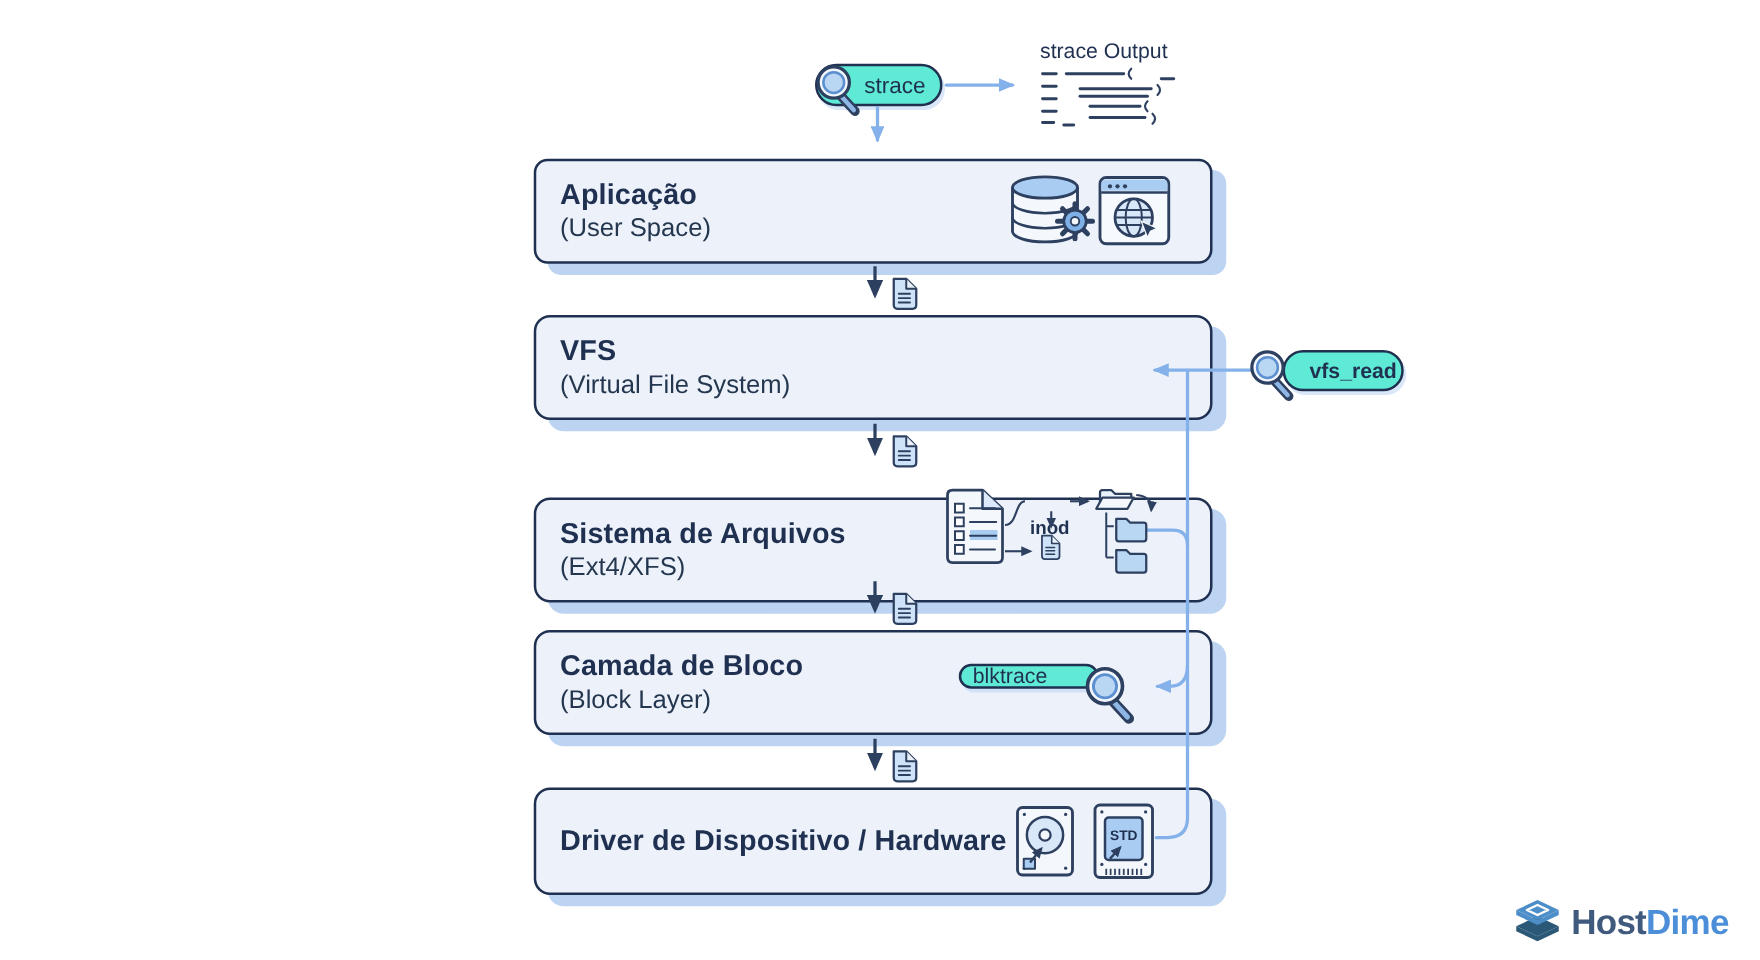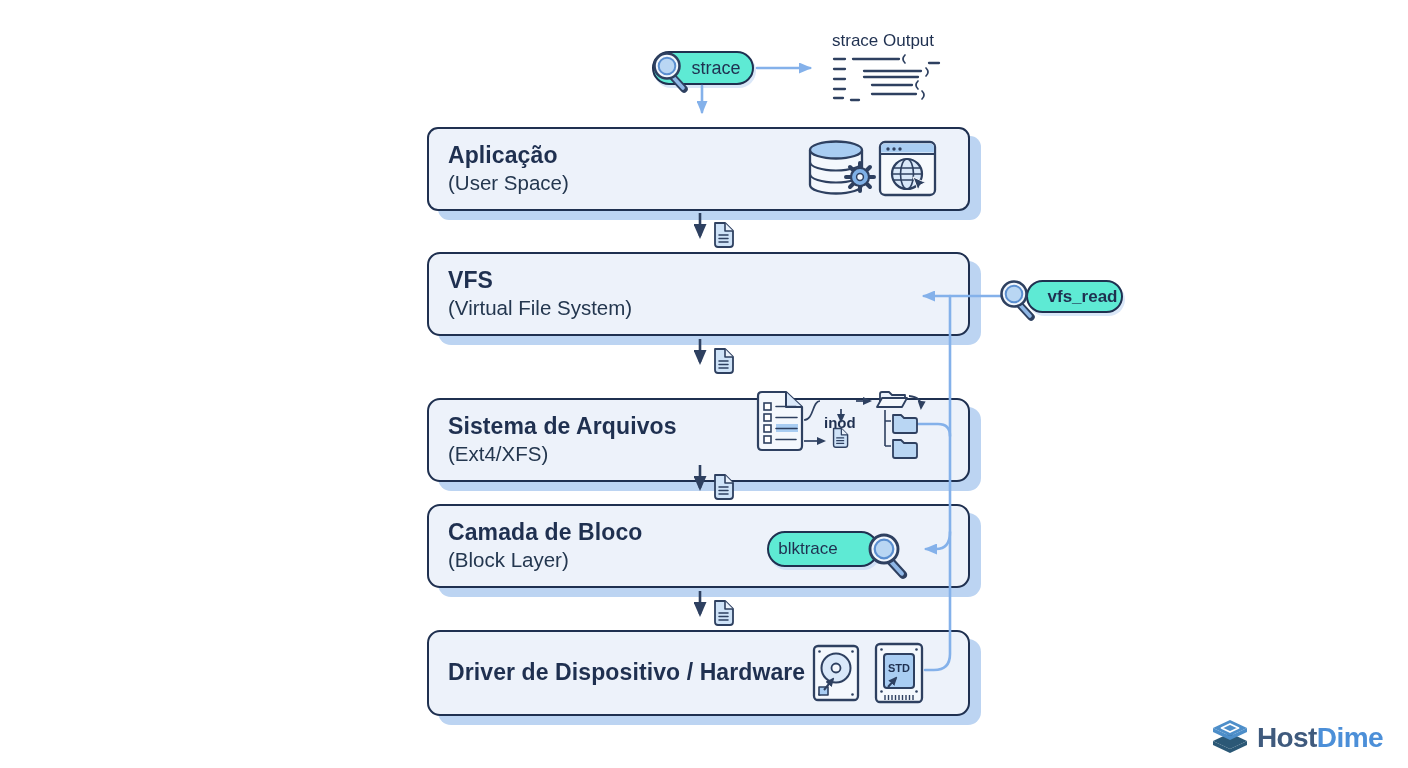--- a/index.html
+++ b/index.html
@@ -50,21 +50,21 @@
     <div class="t">Driver de Dispositivo / Hardware</div>
     <div class="s"></div>
   </div>
 
   <div class="pill" style="left:652px;top:51px;width:102px;height:34px;padding-left:26px;justify-content:center;">
     <span>strace</span>
   </div>
   <div class="pill" style="left:1026px;top:280px;width:97px;height:33px;padding-left:16px;justify-content:center;font-size:17px;font-weight:bold;">
     <span>vfs_read</span>
   </div>
-  <div class="pill" style="left:767px;top:531px;width:112px;height:36px;padding-right:30px;justify-content:center;font-size:17px;">
+  <div class="pill" style="left:767px;top:531px;width:112px;height:20px;padding-right:30px;justify-content:center;font-size:17px;">
     <span>blktrace</span>
   </div>
 
   <div class="label" id="strace-output-title">strace Output</div>
   <div class="label" id="inod-label">inod</div>
 
   <svg class="overlay" viewBox="0 0 1408 768">
     <defs>
       <marker id="mB" markerUnits="userSpaceOnUse" markerWidth="13" markerHeight="11" refX="11" refY="5.5" orient="auto">
         <path d="M0,0 L13,5.5 L0,11 z" fill="#84b1ea"></path>

